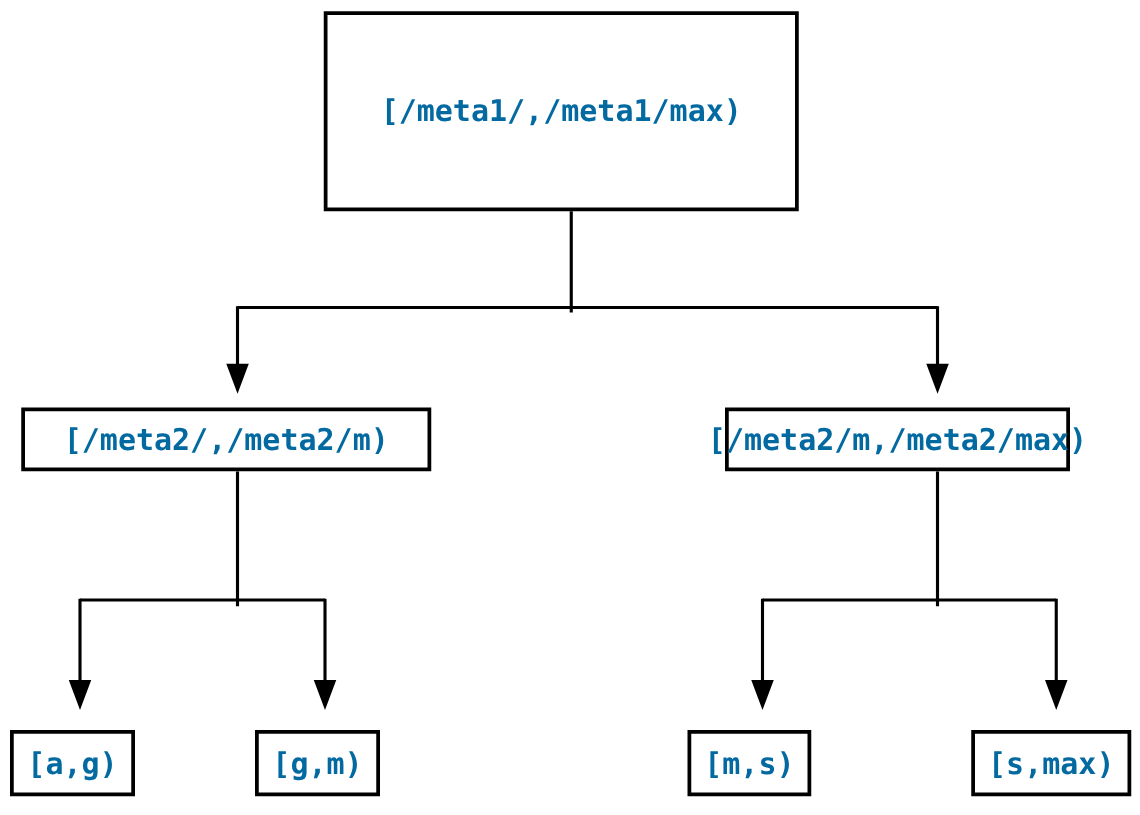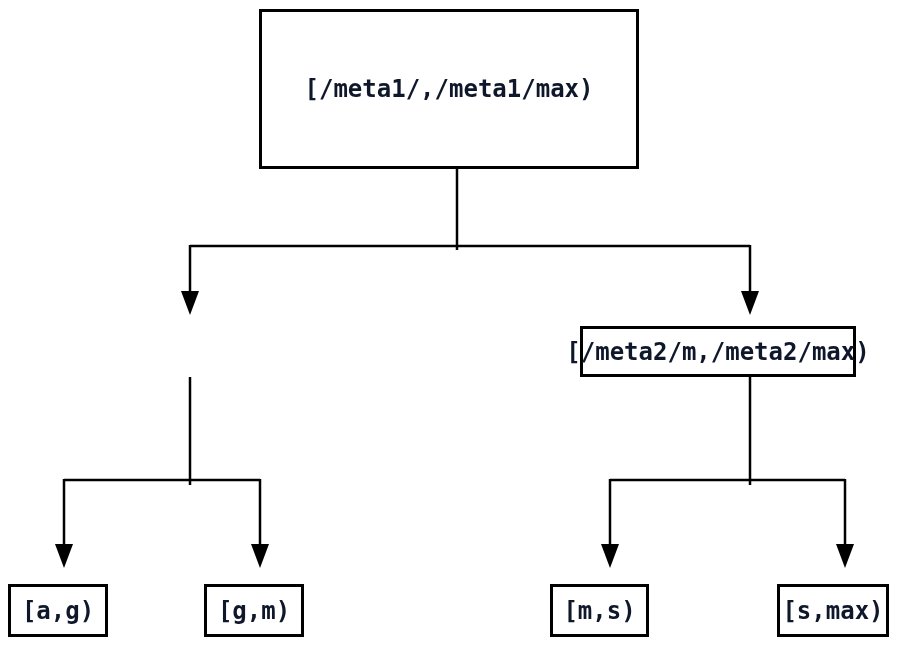--- a/index.html
+++ b/index.html
@@ -20,37 +20,37 @@
     left: 0;
     top: 0;
     width: 912px;
     height: 652px;
   }
   .node {
     position: absolute;
     box-sizing: border-box;
     border: 3px solid #000000;
     background: #ffffff;
-    color: #0f172a;
+    color: #0369a1;
     display: flex;
     align-items: center;
     justify-content: center;
     font-size: 24px;
     font-weight: bold;
     letter-spacing: 0;
     white-space: nowrap;
     text-align: center;
   }
   .node-root     { left: 259px; top: 9px;   width: 380px; height: 160px; }
   .node-mid-l    { left: 17px;  top: 326px; width: 328px; height: 51px;  }
   .node-mid-r    { left: 580px; top: 326px; width: 276px; height: 51px;  }
   .node-leaf-ag  { left: 8px;   top: 584px; width: 100px; height: 53px;  }
   .node-leaf-gm  { left: 204px; top: 584px; width: 100px; height: 53px;  }
   .node-leaf-ms  { left: 550px; top: 584px; width: 99px;  height: 53px;  }
-  .node-leaf-sm  { left: 777px; top: 584px; width: 112px; height: 53px;  }
+  .node-leaf-sm  { left: 777px; top: 584px; width: 128px; height: 53px;  }
   line { stroke: #000000; stroke-width: 2.5px; }
   polygon { fill: #000000; stroke: none; }
 </style>
 </head>
 <body>
 
 <div class="stage">
 
   <svg class="edges" viewBox="0 0 912 652" xmlns="http://www.w3.org/2000/svg">
 
@@ -71,20 +71,21 @@
     <line x1="750" y1="377" x2="750" y2="485"></line>
     <line x1="610" y1="480" x2="845" y2="480"></line>
     <line x1="610" y1="479" x2="610" y2="545"></line>
     <polygon points="601,544 619,544 610,568"></polygon>
     <line x1="845" y1="479" x2="845" y2="545"></line>
     <polygon points="836,544 854,544 845,568"></polygon>
   </svg>
 
   <div class="node node-root">[/meta1/,/meta1/max)</div>
 
+  <div class="node node-mid-l">[/meta2/,/meta2/m)</div>
 
   <div class="node node-mid-r">[/meta2/m,/meta2/max)</div>
 
   <div class="node node-leaf-gm">[g,m)</div>
 
   <div class="node node-leaf-ag">[a,g)</div>
 
   <div class="node node-leaf-ms">[m,s)</div>
 
   <div class="node node-leaf-sm">[s,max)</div>

